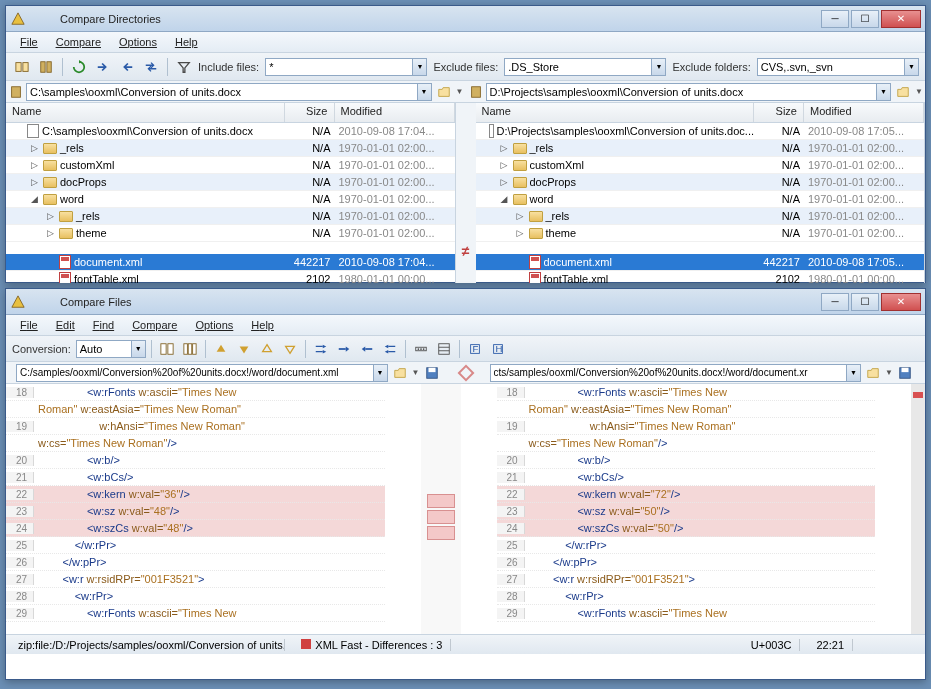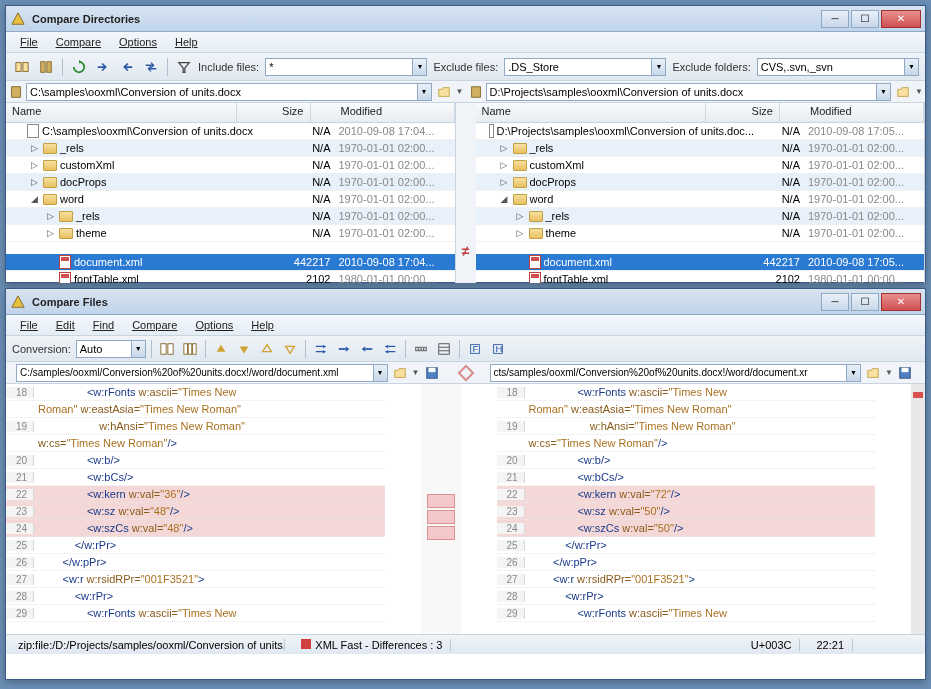--- a/index.html
+++ b/index.html
@@ -1,41 +1,41 @@
 <!DOCTYPE html>
 <html><head>
 <meta charset="utf-8">
 <style>
 * { box-sizing: border-box; margin: 0; padding: 0; font-family: "Segoe UI", Tahoma, sans-serif; font-size: 11px; }
 body { background: #6b8fb5; width: 931px; height: 689px; overflow: hidden; }
 .window { background: #fff; border: 1px solid #3a5a8a; box-shadow: 0 2px 8px rgba(0,0,0,0.3); position: absolute; }
 .titlebar { background: linear-gradient(#d8e4f0, #c0d4ea); height: 26px; display: flex; align-items: center; padding: 0 4px; border-bottom: 1px solid #8fa8c4; }
 .titlebar-icon { width: 16px; height: 16px; margin-right: 6px; display: inline-flex; align-items: center; justify-content: center; }
-.titlebar-title { flex: 1; font-weight: bold; color: #222; }
+.titlebar-title { flex: 1; font-weight: normal; color: #222; margin-left: 28px; }
 .win-btns { display: flex; gap: 2px; }
 .win-btn { width: 28px; height: 18px; border: 1px solid #8fa8c4; background: linear-gradient(#e8f0f8,#c8d8ea); display: flex; align-items: center; justify-content: center; font-size: 10px; cursor: pointer; }
 .win-btn.close { background: linear-gradient(#e89090,#d05050); border-color: #a03030; color: #fff; width: 40px; }
 .menubar { background: linear-gradient(#f4f8fc,#e4ecf4); height: 20px; display: flex; align-items: center; padding: 10px 6px; gap: 2px; border-bottom: 1px solid #c8d4e0; }
 .menu-item { padding: 2px 8px; cursor: pointer; text-decoration: underline; color: #222; }
 .menu-item:first-letter { text-decoration: underline; }
 .toolbar { background: linear-gradient(#f0f4f8,#e0e8f0); height: 28px; display: flex; align-items: center; padding: 0 6px; gap: 4px; border-bottom: 1px solid #c8d4e0; }
 .tb-btn { width: 20px; height: 20px; display: flex; align-items: center; justify-content: center; cursor: pointer; border: 1px solid transparent; }
 .tb-sep { width: 1px; height: 18px; background: #b0c0d0; margin: 0 2px; }
 .filter-row { display: flex; align-items: center; gap: 6px; flex: 1; justify-content: flex-end; }
 .filter-label { color: #333; }
 .path-row { background: #f0f4f8; height: 22px; display: flex; align-items: center; padding: 0 2px; gap: 4px; border-bottom: 1px solid #c8d4e0; }
 .path-half { flex: 1; display: flex; align-items: center; gap: 2px; }
 .path-icon { width: 16px; height: 16px; display: flex; align-items: center; justify-content: center; }
 .path-input { flex: 1; border: 1px solid #8fa8c4; height: 18px; padding: 0 3px; background: #fff; display: flex; align-items: center; position: relative; }
 .path-input-arrow { position: absolute; right: 0; top: 0; bottom: 0; width: 14px; background: linear-gradient(#e8f0f8,#c8d8ea); border-left: 1px solid #8fa8c4; display: flex; align-items: center; justify-content: center; font-size: 7px; }
 .split-panes { display: flex; height: 202px; }
 .pane { flex: 1; border-right: 1px solid #c8d4e0; overflow: hidden; }
 .center-strip { width: 20px; background: #f0f4f8; display: flex; flex-direction: column; align-items: center; padding-top: 140px; }
 .diff-marker { color: #c04040; font-weight: bold; font-size: 14px; }
-.tree-header { background: linear-gradient(#f8fafc,#e8ecf0); height: 20px; display: flex; border-bottom: 1px solid #c8d4e0; gap: 24px; }
+.tree-header { background: linear-gradient(#f8fafc,#e8ecf0); height: 20px; display: flex; border-bottom: 1px solid #c8d4e0; }
 .th { padding: 2px 6px; border-right: 1px solid #d0d8e0; color: #222; }
 .th.name { flex: 1; }
 .th.size { width: 50px; text-align: right; }
 .th.mod { width: 120px; }
 .tree-body { overflow: auto; }
 .tree-row { height: 17px; display: flex; align-items: center; border-bottom: 1px solid #f0f0f0; }
 .tree-row.alt { background: #e8f0fa; }
 .tree-row.selected { background: #2a7ad4; color: #fff; margin-top: 12px; }
 .tree-row .cell-name { flex: 1; display: flex; align-items: center; gap: 3px; padding-left: 4px; overflow: hidden; white-space: nowrap; }
 .tree-row .cell-size { width: 50px; text-align: right; padding-right: 4px; }

